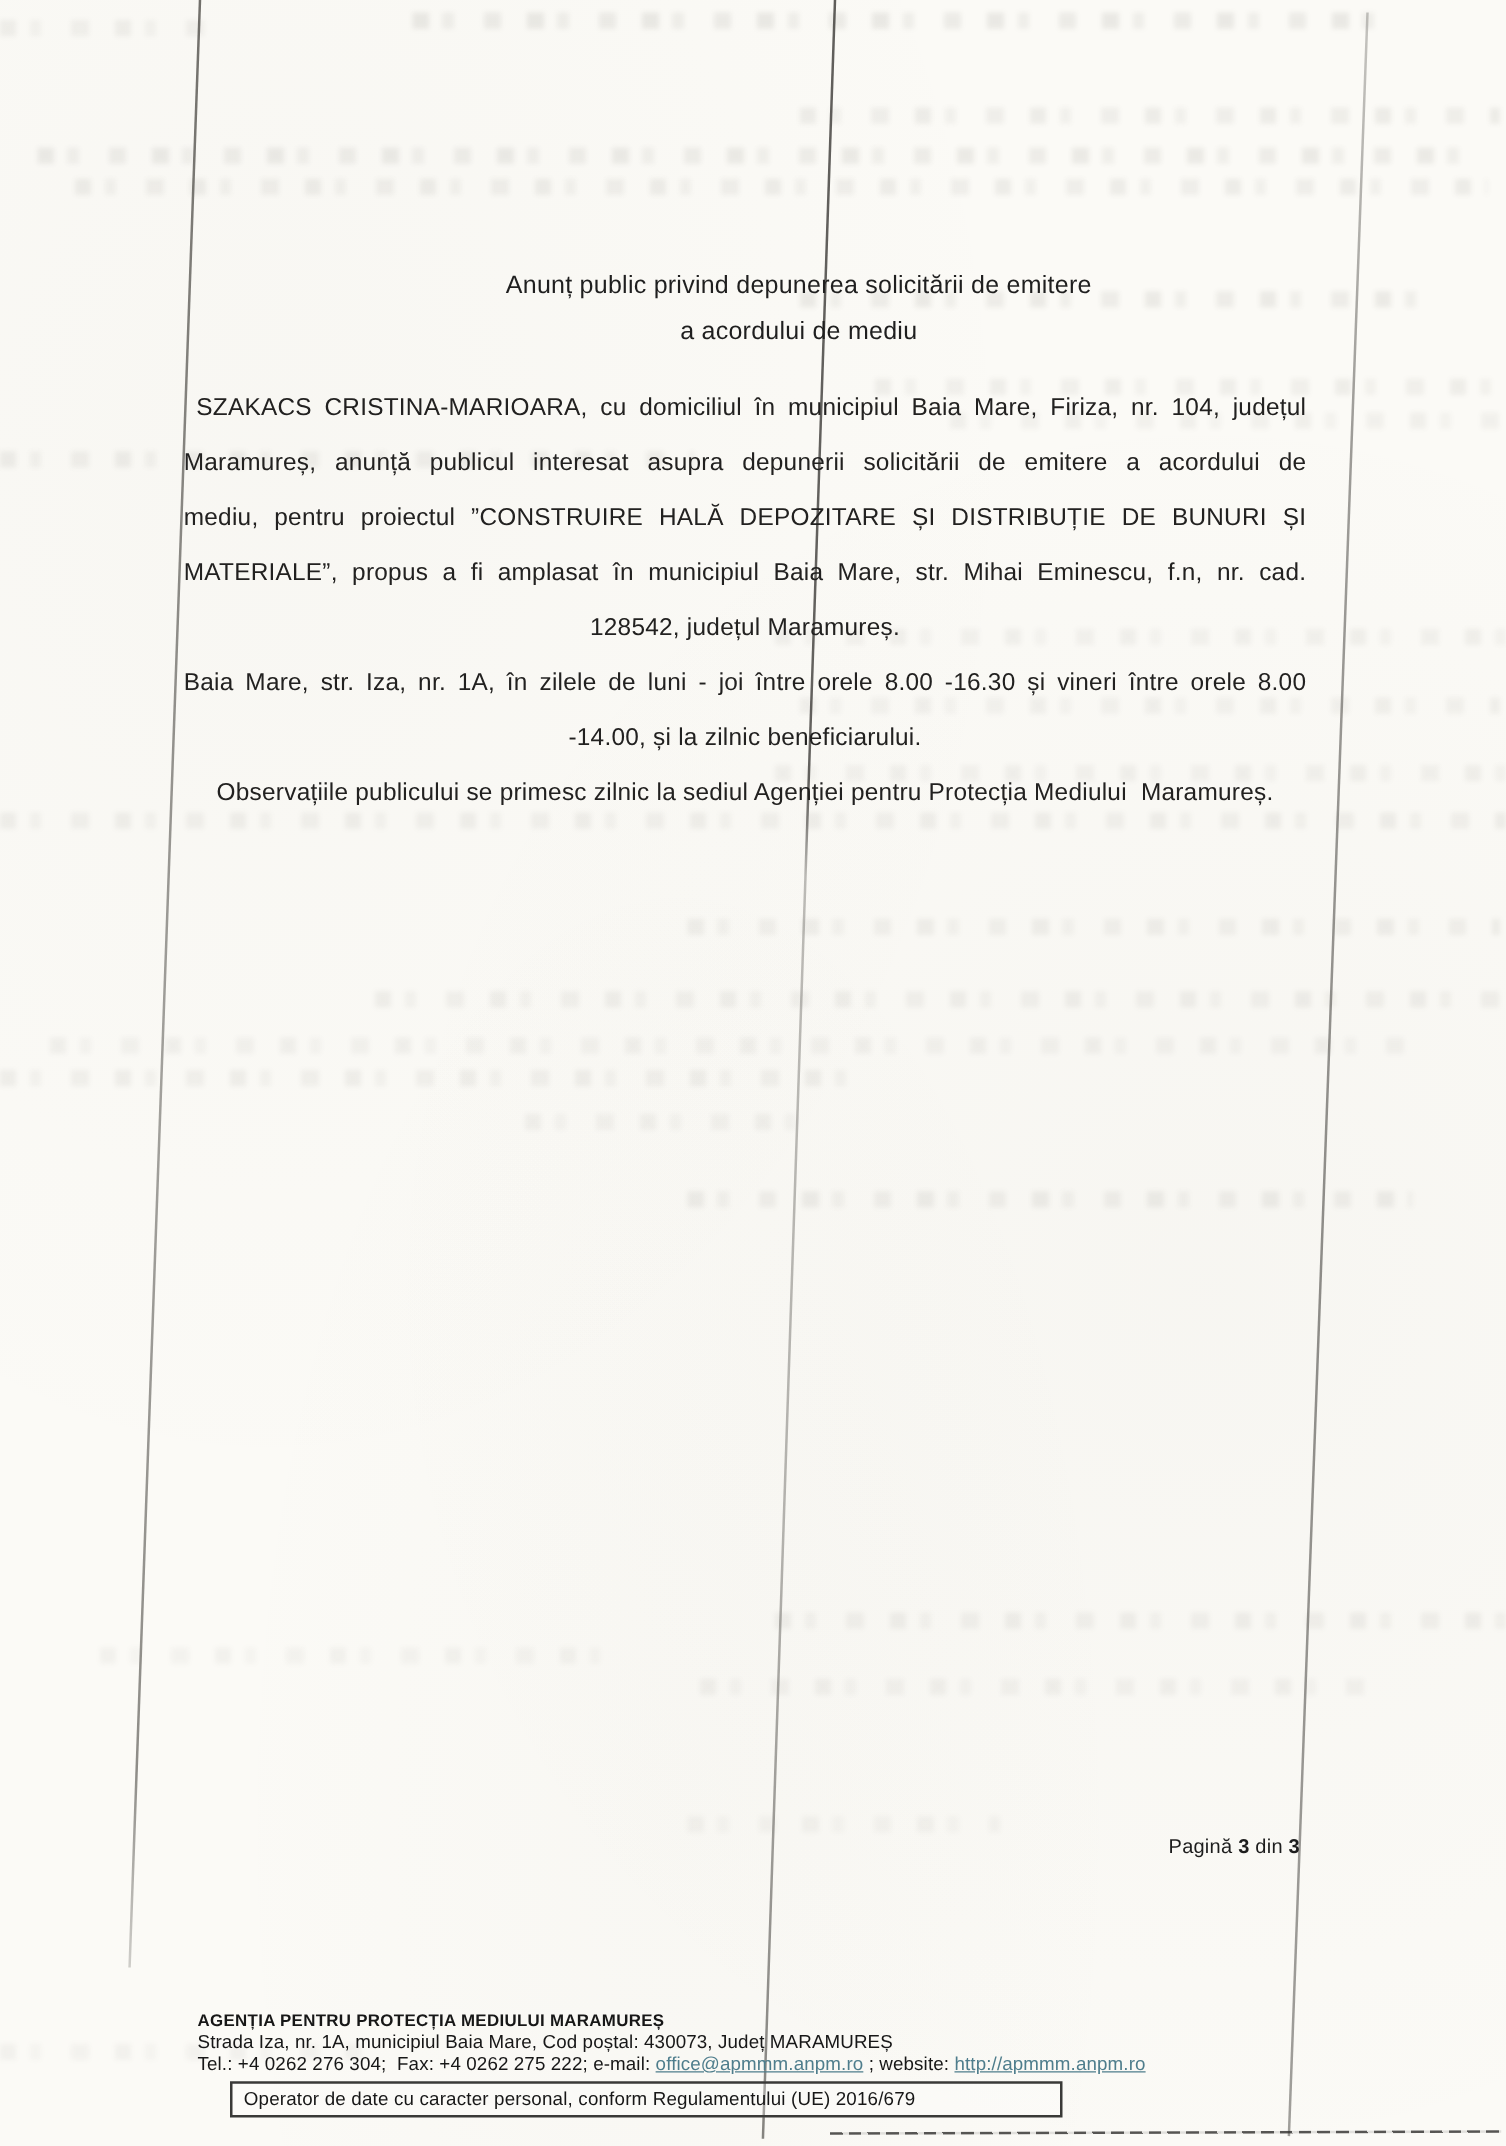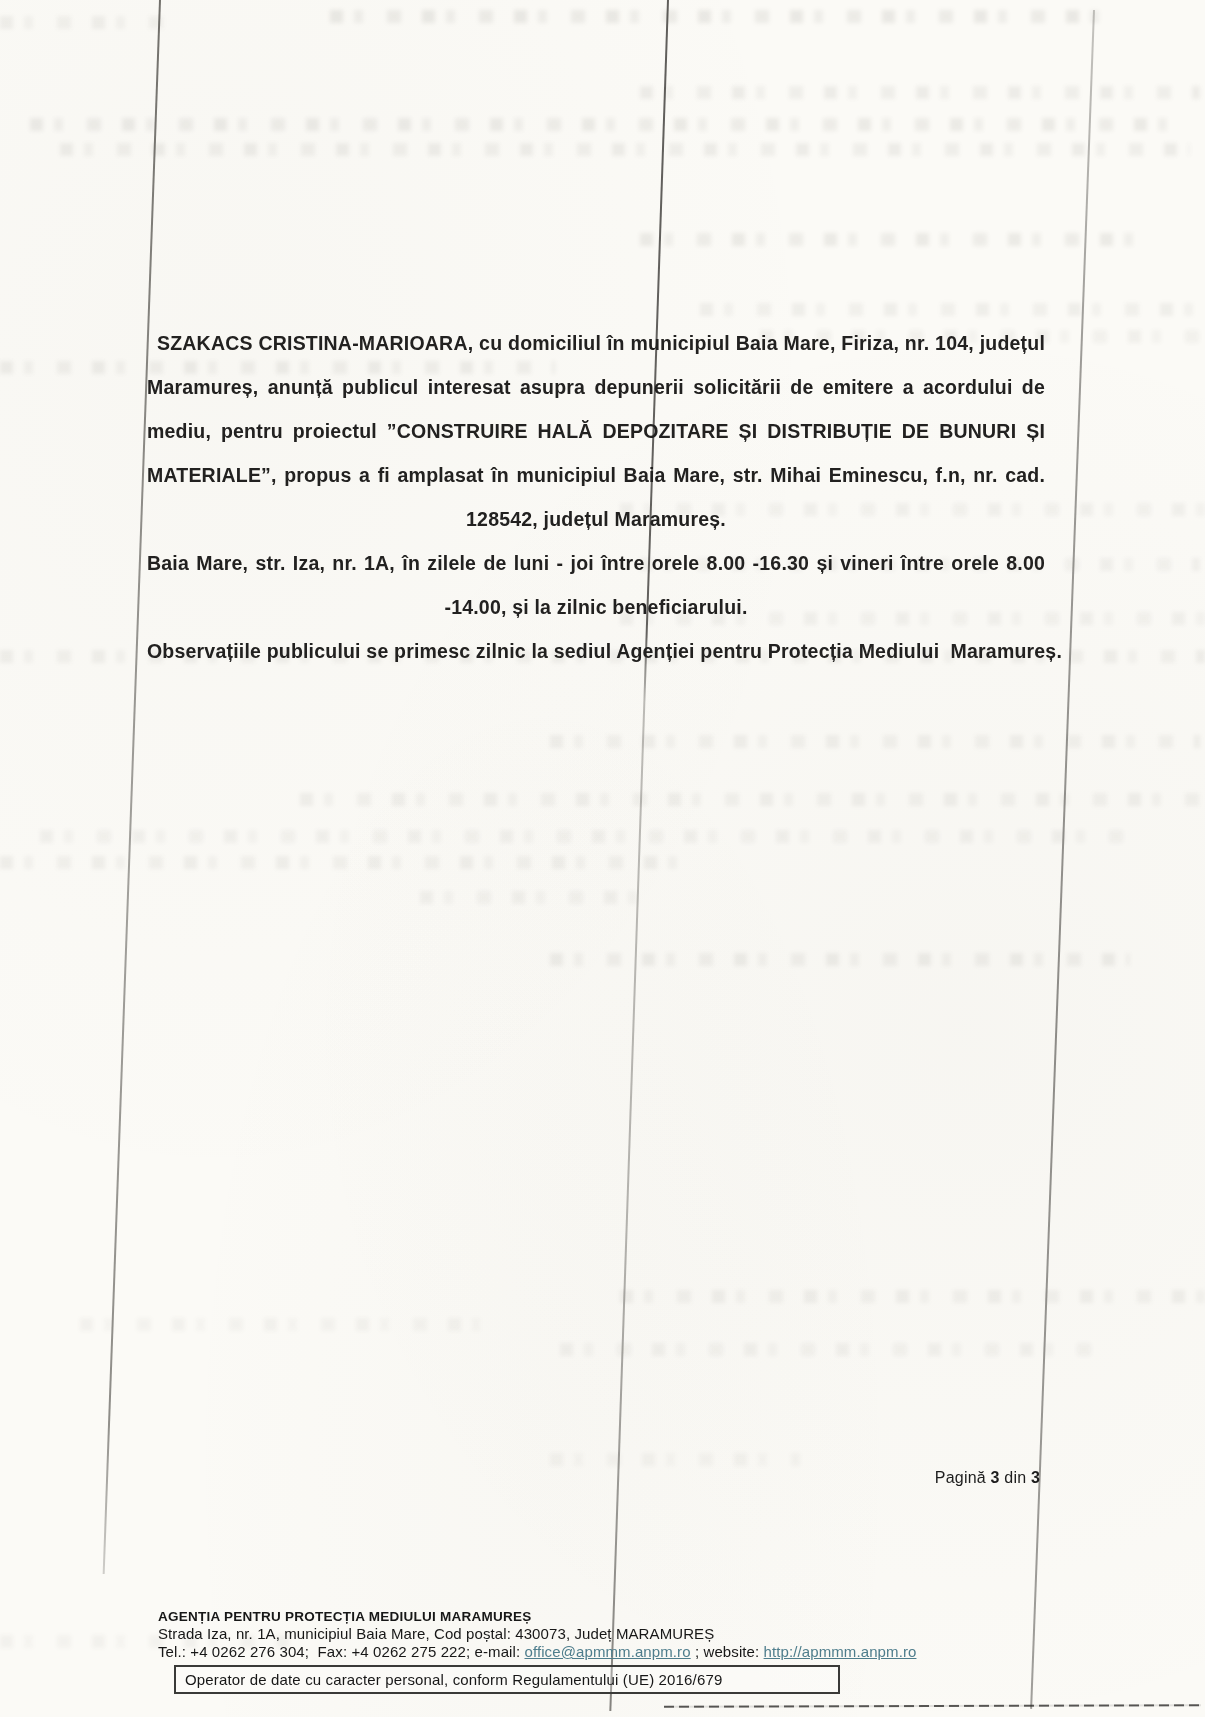--- a/index.html
+++ b/index.html
@@ -43,41 +43,41 @@
     background:repeating-linear-gradient(90deg, rgba(45,44,42,.8) 0 10px, rgba(45,44,42,.12) 10px 15px);
     transform:rotate(-0.15deg);
   }
   
   .title-block{
     position:absolute;left:190px;top:210px;width:898px;
     text-align:center;font-size:20px;line-height:37px;
     color:#1f1f1f;letter-spacing:.2px;
   }
   .body-block{
-    position:absolute;left:147px;top:321px;width:898px;
-    font-size:19.5px;line-height:44px;color:#222120;letter-spacing:.2px;font-weight:bold;
+    position:absolute;left:147px;top:304px;width:898px;
+    font-size:19.5px;line-height:44px;color:#222120;letter-spacing:.2px;
   }
   .bline{width:100%;text-align:center;}
   .bline.justify{text-align:justify;text-align-last:justify;}
   .bline.pre{white-space:pre;}
   .bline.indent{padding-left:10px;box-sizing:border-box;}
   .page-number{
     position:absolute;left:740px;top:1469px;width:300px;
     text-align:right;font-size:16px;color:#1d1d1d;letter-spacing:.2px;
   }
   .page-number b{font-weight:700;}
   .footer-block{
     position:absolute;left:158px;top:1608px;width:900px;color:#171717;
   }
   .f-agency{font-size:13.5px;font-weight:700;letter-spacing:.25px;line-height:17px;}
   .f-address{font-size:15px;line-height:18px;letter-spacing:.1px;}
   .f-contact{font-size:15px;line-height:18px;letter-spacing:.1px;white-space:pre;}
   .lnk{color:#4e7d8c;text-decoration:underline;cursor:pointer;}
   .gdpr-box{
-    margin-top:4px;margin-left:16px;width:666px;height:29px;
+    margin-top:4px;margin-left:26px;width:666px;height:29px;
     border:2px solid #3a3a38;box-sizing:border-box;
     font-size:15px;line-height:25px;padding-left:9px;letter-spacing:.15px;
     background:rgba(255,255,255,.25);
   }
 </style>
 </head>
 <body>
 
 <div class="page">
 
@@ -106,20 +106,24 @@
       <div class="ghost" style="left: 560px; top: 1343px; width: 540px; opacity: 0.3;"></div>
       <div class="ghost" style="left: 550px; top: 1453px; width: 250px; opacity: 0.25;"></div>
       <div class="ghost" style="left: 0px; top: 1635px; width: 300px; opacity: 0.25;"></div>
     </div>
 
   <div class="fold fold-left"></div>
   <div class="fold fold-center"></div>
   <div class="fold fold-right"></div>
   <div class="bottom-dashes"></div>
 
+  <div class="title-block">
+    <div>Anunț public privind depunerea solicitării de emitere</div>
+    <div>a acordului de mediu</div>
+  </div>
 
   <div class="body-block">
     <div class="bline justify indent">SZAKACS CRISTINA-MARIOARA, cu domiciliul în municipiul Baia Mare, Firiza, nr. 104, județul</div>
     <div class="bline justify">Maramureș, anunță publicul interesat asupra depunerii solicitării de emitere a acordului de</div>
     <div class="bline justify">mediu, pentru proiectul ”CONSTRUIRE HALĂ DEPOZITARE ȘI DISTRIBUȚIE DE BUNURI ȘI</div>
     <div class="bline justify">MATERIALE”, propus a fi amplasat în municipiul Baia Mare, str. Mihai Eminescu, f.n, nr. cad.</div>
     <div class="bline pre">128542, județul Maramureș.</div>
     <div class="bline justify">Baia Mare, str. Iza, nr. 1A, în zilele de luni - joi între orele 8.00 -16.30 și vineri între orele 8.00</div>
     <div class="bline pre">-14.00, și la zilnic beneficiarului.</div>
     <div class="bline pre">Observațiile publicului se primesc zilnic la sediul Agenției pentru Protecția Mediului  Maramureș.</div>

